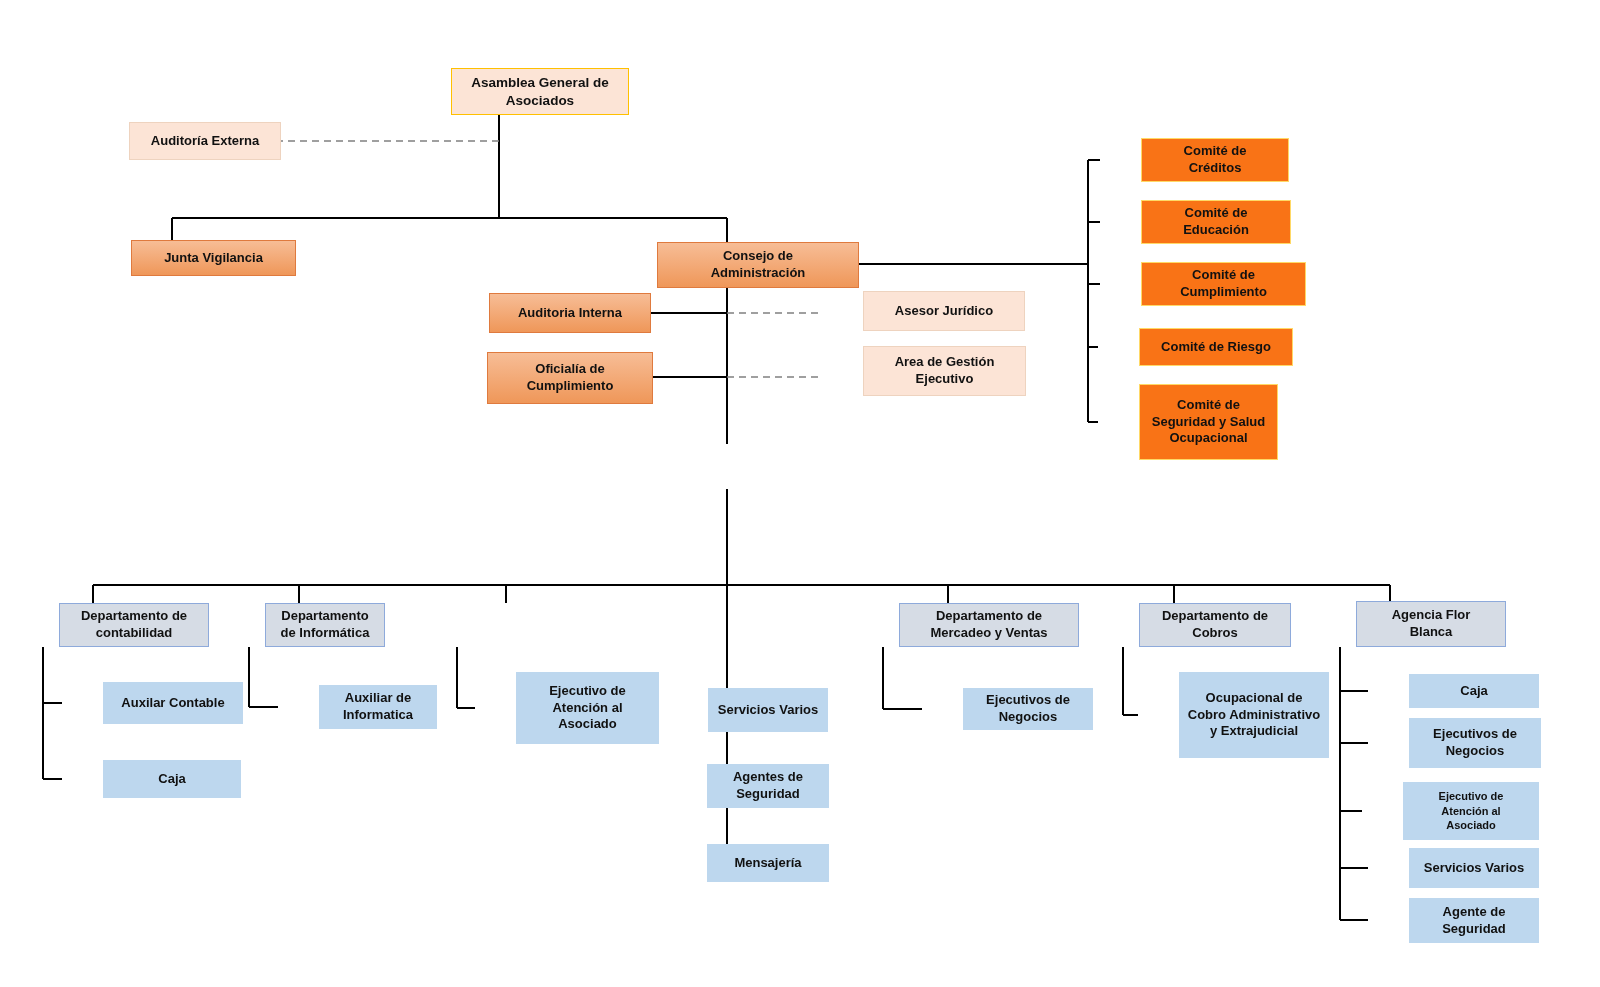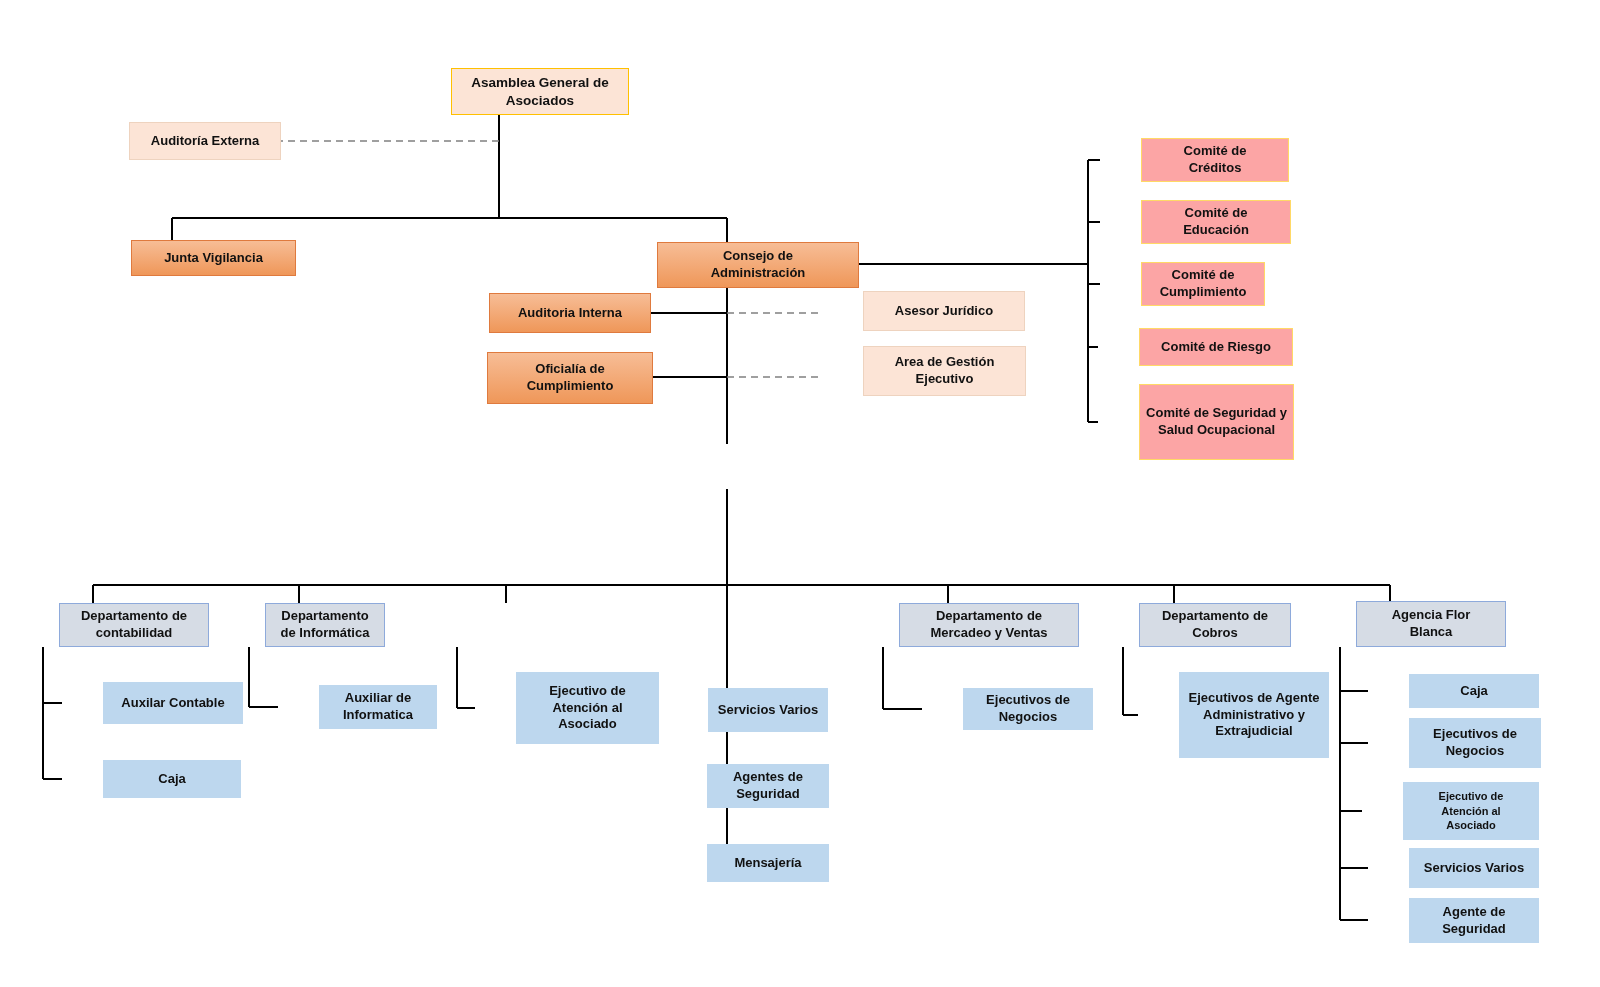--- a/index.html
+++ b/index.html
@@ -13,21 +13,21 @@
   svg.connectors { position:absolute; left:0; top:0; }
   .node {
     position:absolute; box-sizing:border-box;
     display:flex; align-items:center; justify-content:center;
     text-align:center; font-weight:bold; color:#111;
     font-size:13px; line-height:1.3;margin-left:41px;
   }
   .peach  { background:#FCE4D6; border:1px solid #EED3BF; }
   .gold   { border:1.6px solid #FFC000; }
   .salmon { background:linear-gradient(180deg,#F7BD96 0%,#EF9759 100%); border:1.5px solid #DF7A3E; }
-  .yellow { background:#fca5a5; border:1px solid #FFD966; }
+  .yellow { background:#f97316; border:1px solid #FFD966; }
   .dept   { background:#D6DCE5; border:1.3px solid #8EAADB; }
   .child  { background:#BDD7EE; border:1px solid #BDD7EE; }
   .pad-xl { padding:0 18px; }
   .pad-lg { padding:0 26px; }
   .pad-md { padding:0 16px; }
   .pad-sm { padding:0 6px; }
   .fs14 { font-size:13.5px; }
   .fs11 { font-size:11px; line-height:1.35; }
 </style>
 </head>
@@ -96,25 +96,25 @@
 
   <div class="node salmon pad-lg" style="left:446px;top:352px;width:166px;height:52px">Oficialía de Cumplimiento</div>
 
   <div class="node peach pad-md" style="left:822px;top:346px;width:163px;height:50px">Area de Gestión Ejecutivo</div>
 
 
   <div class="node yellow pad-lg" style="left:1100px;top:138px;width:148px;height:44px">Comité de Créditos</div>
 
   <div class="node yellow pad-lg" style="left:1100px;top:200px;width:150px;height:44px">Comité de Educación</div>
 
-  <div class="node yellow pad-lg" style="left:1100px;top:262px;width:124px;height:44px">Comité de Cumplimiento</div>
+  <div class="node yellow pad-lg" style="left:1100px;top:262px;width:165px;height:44px">Comité de Cumplimiento</div>
 
   <div class="node yellow pad-sm" style="left:1098px;top:328px;width:154px;height:38px">Comité de Riesgo</div>
 
-  <div class="node yellow pad-sm" style="left:1098px;top:384px;width:155px;height:76px">Comité de Seguridad y Salud Ocupacional</div>
+  <div class="node yellow pad-sm" style="left:1098px;top:384px;width:139px;height:76px">Comité de Seguridad y Salud Ocupacional</div>
 
   <div class="node dept pad-sm" style="left:18px;top:603px;width:150px;height:44px">Departamento de contabilidad</div>
 
   <div class="node dept pad-sm" style="left:224px;top:603px;width:120px;height:44px">Departamento de Informática</div>
 
 
   <div class="node dept pad-sm" style="left:858px;top:603px;width:180px;height:44px">Departamento de Mercadeo y Ventas</div>
 
   <div class="node dept pad-sm" style="left:1098px;top:603px;width:152px;height:44px">Departamento de Cobros</div>
 
@@ -129,21 +129,21 @@
   <div class="node child pad-md" style="left:475px;top:672px;width:143px;height:72px">Ejecutivo de Atención al Asociado</div>
 
   <div class="node child pad-sm" style="left:667px;top:688px;width:120px;height:44px">Servicios Varios</div>
 
   <div class="node child pad-sm" style="left:666px;top:764px;width:122px;height:44px">Agentes de Seguridad</div>
 
   <div class="node child" style="left:666px;top:844px;width:122px;height:38px">Mensajería</div>
 
   <div class="node child pad-sm" style="left:922px;top:688px;width:130px;height:42px">Ejecutivos de Negocios</div>
 
-  <div class="node child pad-sm" style="left:1138px;top:672px;width:150px;height:86px">Ejecutivos de Agente Administrativo y Extrajudicial</div>
+  <div class="node child pad-sm" style="left:1138px;top:672px;width:150px;height:86px">Ocupacional de Cobro Administrativo y Extrajudicial</div>
 
   <div class="node child" style="left:1368px;top:674px;width:130px;height:34px">Caja</div>
 
   <div class="node child pad-sm" style="left:1368px;top:718px;width:132px;height:50px">Ejecutivos de Negocios</div>
 
   <div class="node child fs11 pad-md" style="left:1362px;top:782px;width:136px;height:58px">Ejecutivo de Atención al Asociado</div>
 
   <div class="node child pad-sm" style="left:1368px;top:848px;width:130px;height:40px">Servicios Varios</div>
 
   <div class="node child pad-sm" style="left:1368px;top:898px;width:130px;height:45px">Agente de Seguridad</div>

